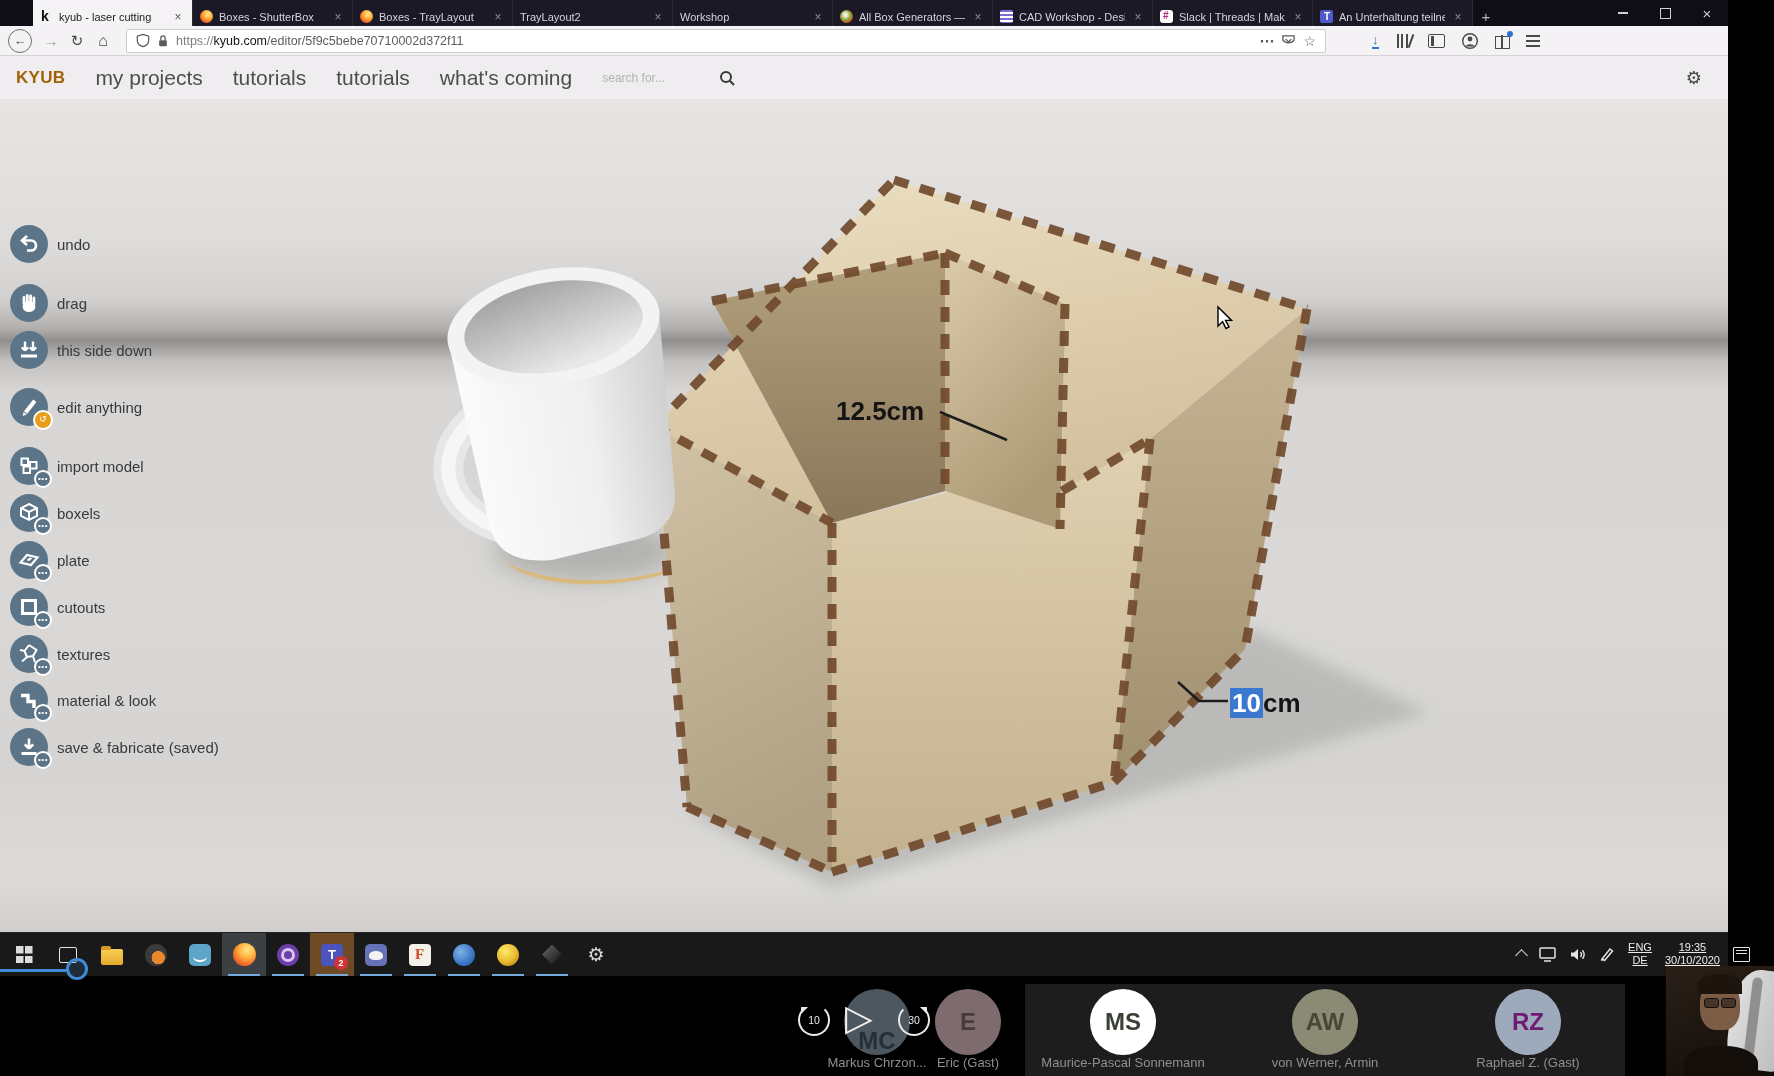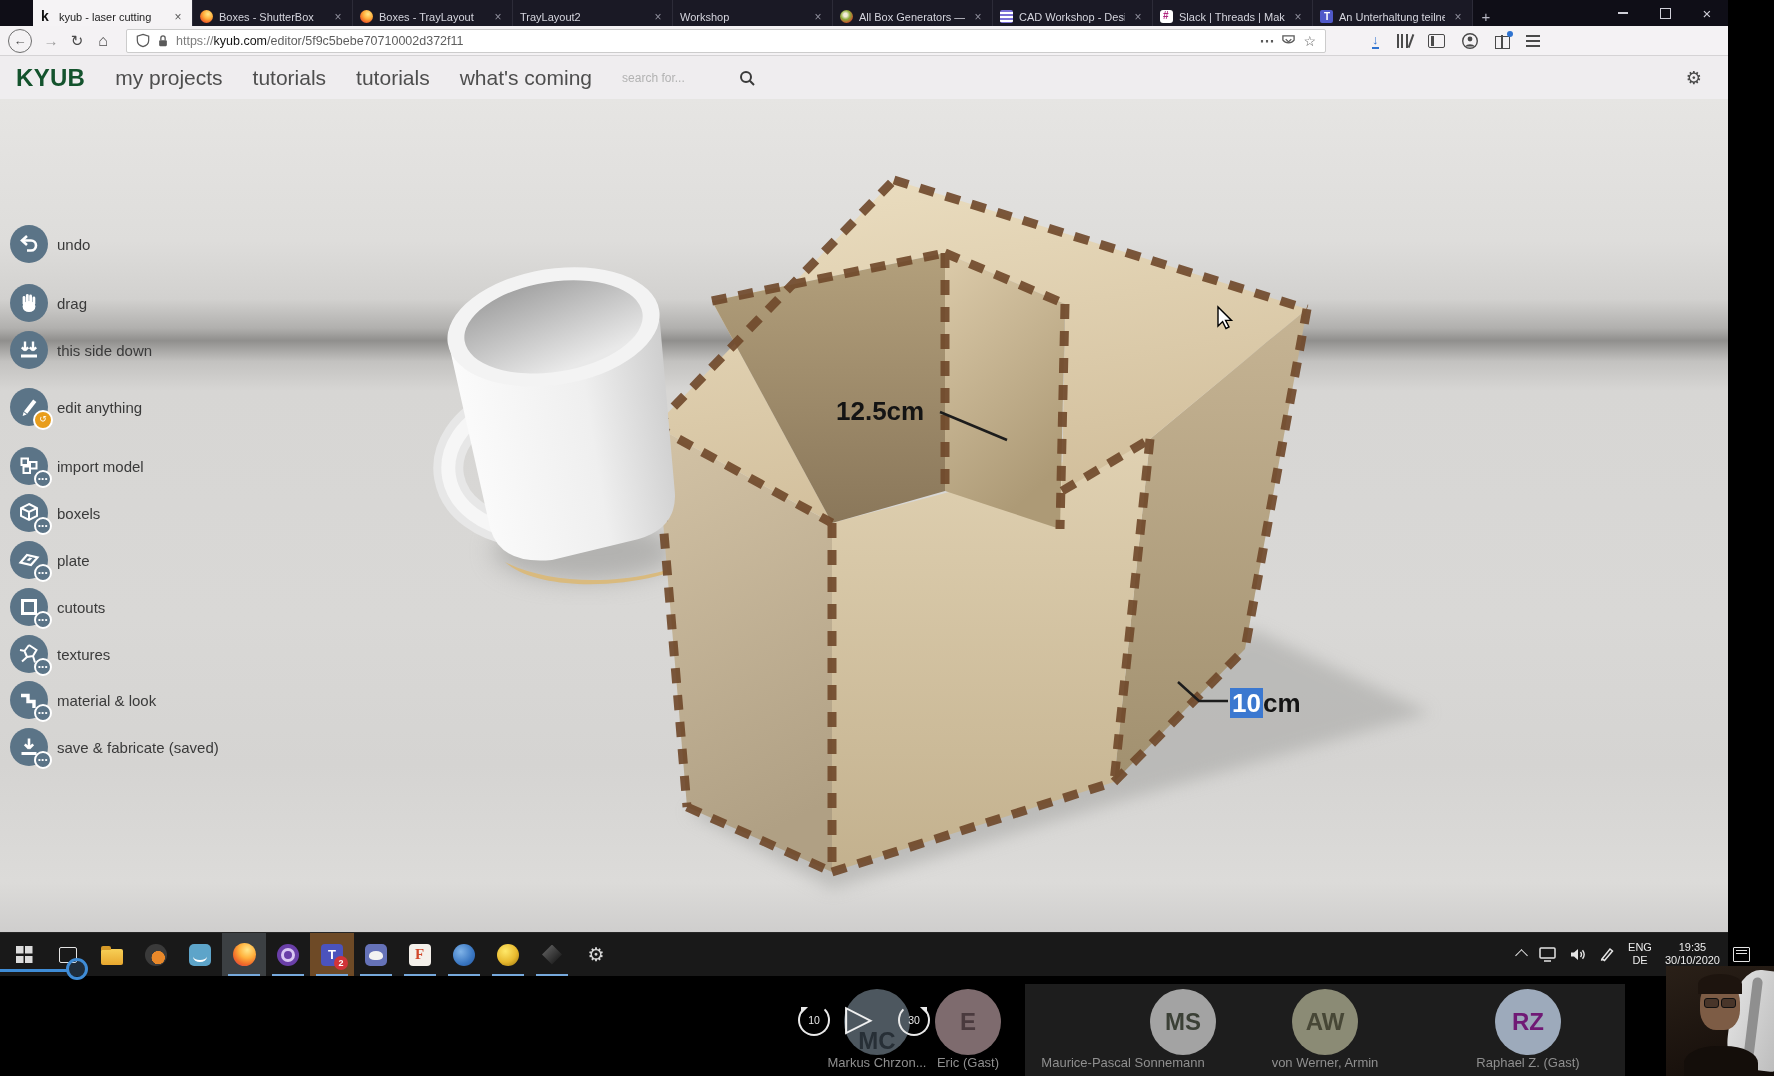--- a/index.html
+++ b/index.html
@@ -57,21 +57,21 @@
   .side-ico{margin-left:16px;width:15px;height:12px;border:1.5px solid #4a4a4a;border-radius:2px;position:relative;}
   .side-ico::before{content:"";position:absolute;left:2px;top:1px;bottom:1px;width:3px;background:#4a4a4a;}
   .gift-ico{margin-left:16px;width:13px;height:11px;border:1.5px solid #4a4a4a;position:relative;margin-top:4px;}
   .gift-ico::before{content:"";position:absolute;left:4.5px;top:-2px;bottom:0;width:2px;background:#4a4a4a;}
   .gift-ico::after{content:"";position:absolute;right:-4px;top:-6px;width:6px;height:6px;border-radius:50%;background:#2f73d0;}
   .menu-ico{margin-left:16px;display:flex;flex-direction:column;gap:3px;}
   .menu-ico i{display:block;width:14px;height:2px;background:#4a4a4a;}
   
   #kyub-header{position:absolute;left:0;top:56px;width:1728px;height:43px;background:#efedef;display:flex;align-items:center;
                box-sizing:border-box;padding-left:16px;}
-  #kyub-logo{font-size:24px;font-weight:800;letter-spacing:0.3px;color:#14532d;}
+  #kyub-logo{font-size:17px;font-weight:800;letter-spacing:0.3px;color:#a16207;}
   .knav{display:flex;gap:30px;margin-left:30px;}
   .knav span{font-size:21px;color:#4e4e4e;}
   #kyub-search{margin-left:28px;border:none;background:transparent;outline:none;font-size:12px;width:115px;
                font-family:"Liberation Sans",sans-serif;color:#14532d;}
   #kyub-search::placeholder{color:#b2b2b2;}
   .gear-ico{margin-left:auto;margin-right:26px;color:#4a4a4a;font-size:18px;}
   .gear-ico::before{content:"⚙";}
   
   #canvas{position:absolute;left:0;top:99px;width:1728px;height:833px;overflow:hidden;
     background:linear-gradient(180deg,#e6e5e3 0%,#dedddb 17%,#d2d1cf 24%,#b1b0ae 27.5%,#908f8d 29%,
@@ -120,21 +120,21 @@
   .ti-discord::before{content:"";position:absolute;left:4px;top:7px;width:14px;height:9px;background:#f2f2f2;border-radius:50% 50% 40% 40%;}
   .ti-f{width:22px;height:22px;border-radius:4px;background:#f4f0ea;position:relative;}
   .ti-f::before{content:"F";position:absolute;left:6px;top:2px;color:#d1482a;font-size:15px;font-weight:bold;font-family:"Liberation Serif",serif;}
   .ti-blueapp{width:22px;height:22px;border-radius:50%;background:radial-gradient(circle at 35% 35%,#7fb3e8 0%,#3a77c2 60%,#24549b 100%);}
   .ti-yellow{width:22px;height:22px;border-radius:50%;background:radial-gradient(circle at 38% 32%,#ffe96a 0%,#e8b92e 55%,#96700d 100%);}
   .ti-diamond{width:20px;height:20px;background:linear-gradient(135deg,#6a6a6a,#0d0d0d);clip-path:polygon(50% 0,100% 50%,50% 100%,0 50%);}
   .ti-gear{color:#d8d8d8;font-size:19px;line-height:24px;text-align:center;}
   .ti-gear::before{content:"⚙";}
   #tray{position:absolute;right:0;top:932px;height:44px;display:flex;align-items:center;gap:13px;padding-right:24px;}
   .chev{width:8px;height:8px;border-left:1.8px solid #e4e4e4;border-top:1.8px solid #e4e4e4;transform:rotate(45deg);margin-top:3px;}
-  .trtxt{color:#ececec;font-size:11px;line-height:13px;text-align:center;}
+  .trtxt{color:#ececec;font-size:11px;line-height:13px;text-align:center;text-decoration:underline;}
   .ac-ico{width:15px;height:13px;border:1.5px solid #e4e4e4;border-radius:1px;position:relative;}
   .ac-ico::before{content:"";position:absolute;left:2px;right:2px;top:2px;height:6px;
      background:repeating-linear-gradient(180deg,#e4e4e4 0 1.2px,transparent 1.2px 3px);}
   
   #bottom{position:absolute;left:0;top:976px;width:1728px;height:100px;background:#000;}
   #meet-panel{position:absolute;left:1025px;top:8px;width:600px;height:92px;background:#1d1d1d;}
   .avatar{position:absolute;width:66px;height:66px;border-radius:50%;display:flex;align-items:center;justify-content:center;
           font-size:24px;font-weight:bold;}
   .pname{position:absolute;width:220px;text-align:center;font-size:13px;color:#8f8f8f;white-space:nowrap;}
   .spin{position:absolute;width:28px;height:28px;border:2.5px solid #e8e8e8;border-radius:50%;color:#e8e8e8;
@@ -566,21 +566,21 @@
     <div id="meet-panel"></div>
 
     <div class="avatar" style="left:844px;top:13px;background:#4d575f;color:#272f36;align-items:flex-end;">
         <span>MC</span>
       </div>
     <div class="pname" style="left:767px;top:79px;">Markus Chrzon...</div>
     <div class="avatar" style="left:935px;top:13px;background:#7e6b6e;color:#4a3a3e;">
         <span>E</span>
       </div>
     <div class="pname" style="left:858px;top:79px;">Eric (Gast)</div>
-    <div class="avatar" style="left:1150px;top:13px;background:#a3a3a3;color:#3b4036;">
+    <div class="avatar" style="left:1090px;top:13px;background:#ffffff;color:#3b4036;">
         <span>MS</span>
       </div>
     <div class="pname" style="left:1013px;top:79px;">Maurice-Pascal Sonnemann</div>
     <div class="avatar" style="left:1292px;top:13px;background:#8b8b75;color:#474736;">
         <span>AW</span>
       </div>
     <div class="pname" style="left:1215px;top:79px;">von Werner, Armin</div>
     <div class="avatar" style="left:1495px;top:13px;background:#9daabb;color:#701a75;">
         <span>RZ</span>
       </div>

